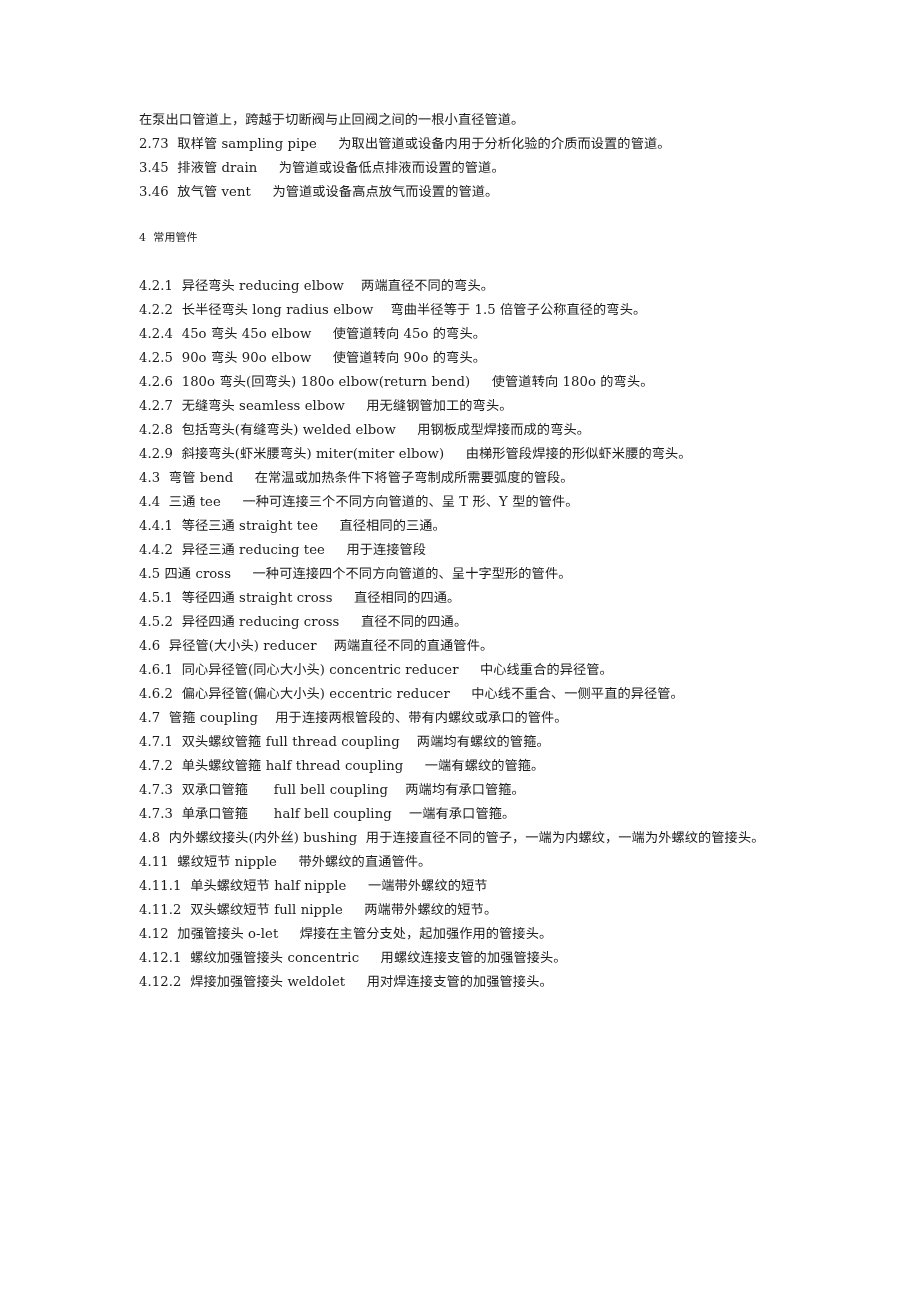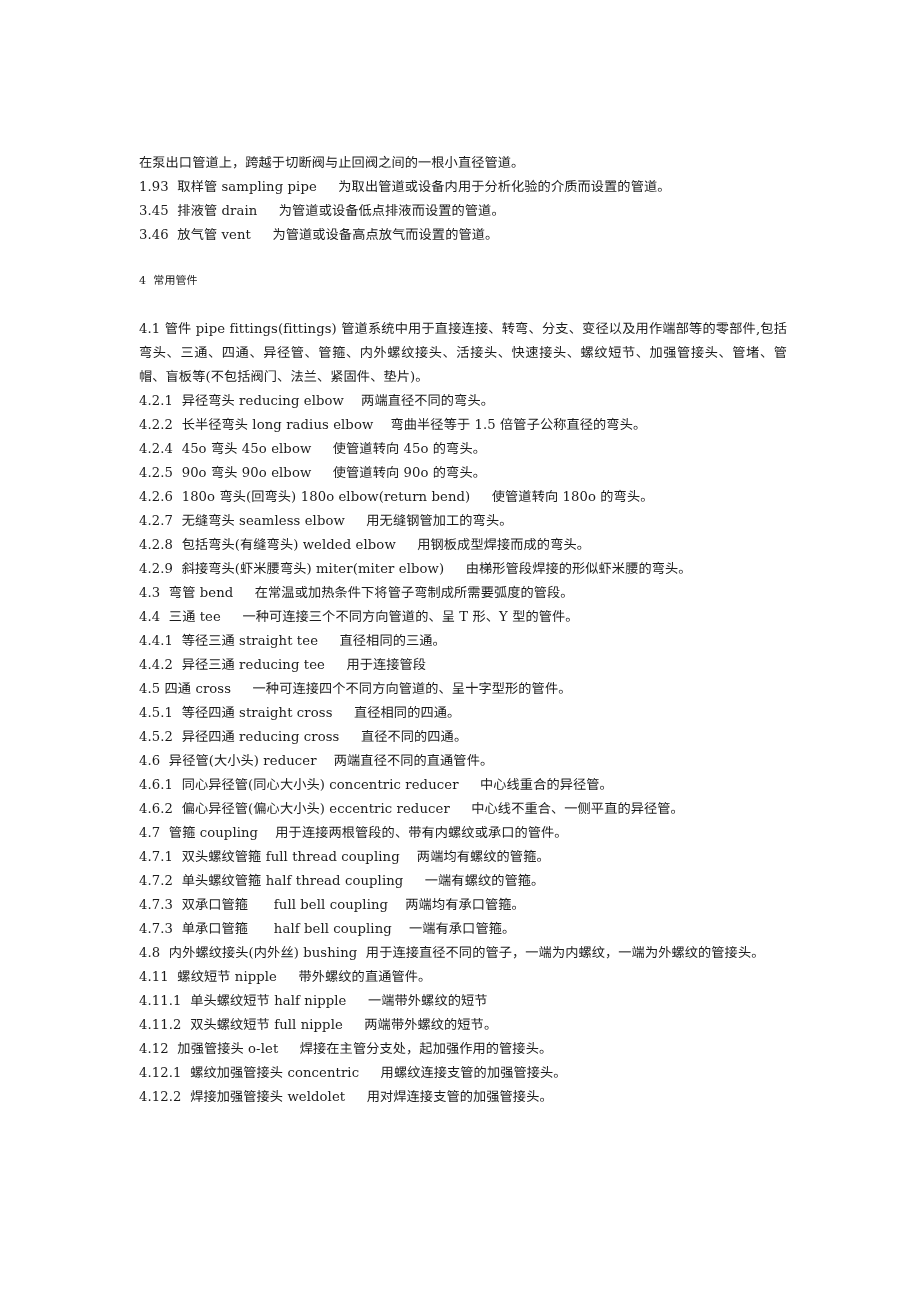--- a/index.html
+++ b/index.html
@@ -16,21 +16,20 @@
     font-family: "DejaVu Serif", "Liberation Serif", serif;
     color: #1b1b1b;
     -webkit-font-smoothing: antialiased;
   }
 
   
   .page {
     position: absolute;
     inset: 0;
     background: #ffffff;
-    margin-top: 43px;
   }
 
   
   .text-column {
     position: absolute;
     left: 139px;
     top: 108px;
     width: 648px;
   }
 
@@ -63,32 +62,31 @@
 </style>
 </head>
 <body>
 
 <div class="page">
   <div class="text-column">
 
     <div class="doc-line">在泵出口管道上，跨越于切断阀与止回阀之间的一根小直径管道。</div>
 
     <div>
-      <div class="doc-line">1.93  取样管 sampling pipe     为取出管道或设备内用于分析化验的介质而设置的管道。</div>
+      <div class="doc-line">2.73  取样管 sampling pipe     为取出管道或设备内用于分析化验的介质而设置的管道。</div>
       <div class="doc-line">3.45  排液管 drain     为管道或设备低点排液而设置的管道。</div>
       <div class="doc-line">3.46  放气管 vent     为管道或设备高点放气而设置的管道。</div>
     </div>
 
     <div class="gap-sm"></div>
 
     <div class="doc-line heading">4  常用管件</div>
 
     <div class="gap-md"></div>
 
-    <div class="doc-line flow">4.1  管件 pipe fittings(fittings)     管道系统中用于直接连接、转弯、分支、变径以及用作端部等的零部件,包括弯头、三通、四通、异径管、管箍、内外螺纹接头、活接头、快速接头、螺纹短节、加强管接头、管堵、管帽、盲板等(不包括阀门、法兰、紧固件、垫片)。</div>
 
     <div>
       <div class="doc-line">4.2.1  异径弯头 reducing elbow    两端直径不同的弯头。</div>
       <div class="doc-line">4.2.2  长半径弯头 long radius elbow    弯曲半径等于 1.5 倍管子公称直径的弯头。</div>
       <div class="doc-line">4.2.4  45o 弯头 45o elbow     使管道转向 45o 的弯头。</div>
       <div class="doc-line">4.2.5  90o 弯头 90o elbow     使管道转向 90o 的弯头。</div>
       <div class="doc-line">4.2.6  180o 弯头(回弯头) 180o elbow(return bend)     使管道转向 180o 的弯头。</div>
       <div class="doc-line">4.2.7  无缝弯头 seamless elbow     用无缝钢管加工的弯头。</div>
       <div class="doc-line">4.2.8  包括弯头(有缝弯头) welded elbow     用钢板成型焊接而成的弯头。</div>
       <div class="doc-line">4.2.9  斜接弯头(虾米腰弯头) miter(miter elbow)     由梯形管段焊接的形似虾米腰的弯头。</div>

